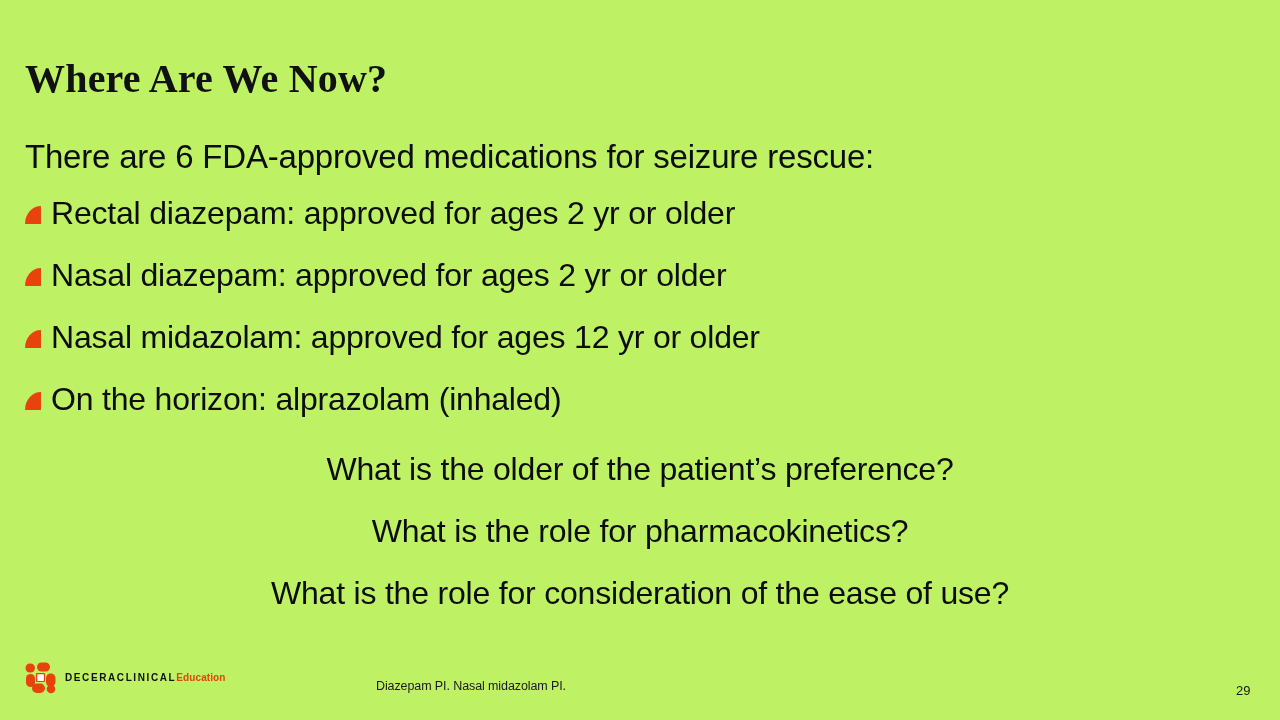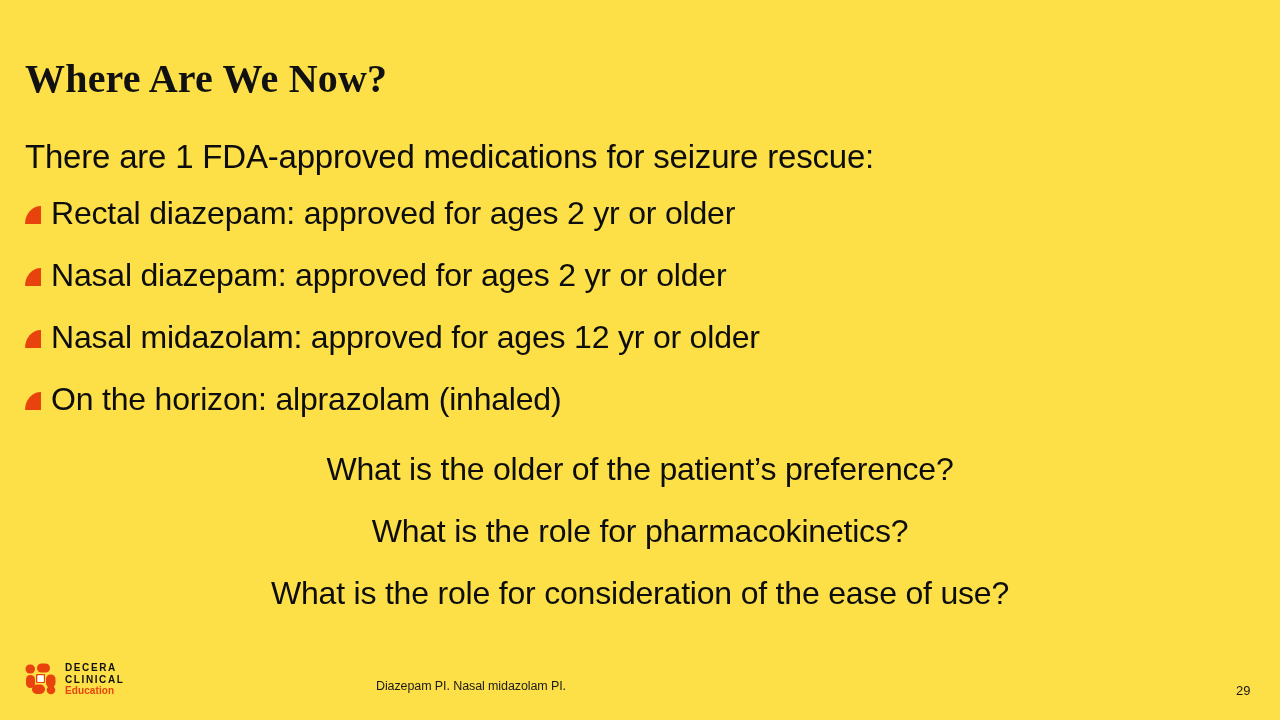--- a/index.html
+++ b/index.html
@@ -14,21 +14,21 @@
     overflow: hidden;
     position: relative;
     -webkit-font-smoothing: antialiased;
   }
 
   .slide {
     position: absolute;
     inset: 0;
     width: 1280px;
     height: 720px;
-    background: #fde047;
+    background: #bef264;
   }
 
   
   .slide-title {
     position: absolute;
     left: 25px;
     top: 55px;
     font-family: "Liberation Serif", "DejaVu Serif", serif;
     font-weight: 700;
     font-size: 40px;
@@ -115,21 +115,21 @@
   }
   .logo-mark {
     width: 32px;
     height: 32px;
     display: block;
     flex: none;
   }
   .logo-mark svg { display: block; }
   .logo-wordmark {
     display: flex;
-    flex-direction: column;
+    flex-direction: row;
     justify-content: center;
     line-height: 1;
   }
   .logo-line1, .logo-line2 {
     font-size: 10px;
     font-weight: 700;
     letter-spacing: 1.6px;
     color: #111111;
     line-height: 11.5px;
   }
@@ -182,21 +182,21 @@
 </style>
 </head>
 <body>
 
 <div class="slide">
 
   <div class="slide-title">Where Are We Now?</div>
 
   <div class="body-block">
 
-    <div class="lead-line">There are 1 FDA-approved medications for seizure rescue:</div>
+    <div class="lead-line">There are 6 FDA-approved medications for seizure rescue:</div>
 
     <ul class="bullet-list">
 
       <li class="bullet-item">
         <span class="bullet-marker">
           <svg viewBox="0 0 16 18" xmlns="http://www.w3.org/2000/svg" aria-hidden="true">
             <path d="M16 0 A16 18 0 0 0 0 18 L16 18 Z" fill="#E8430C"></path>
           </svg>
         </span>
         <span>Rectal diazepam: approved for ages 2 yr or older</span>

